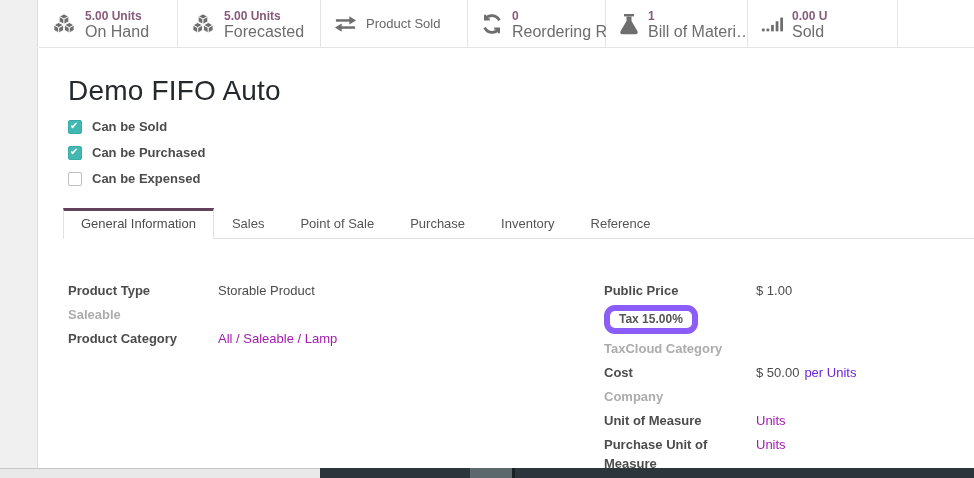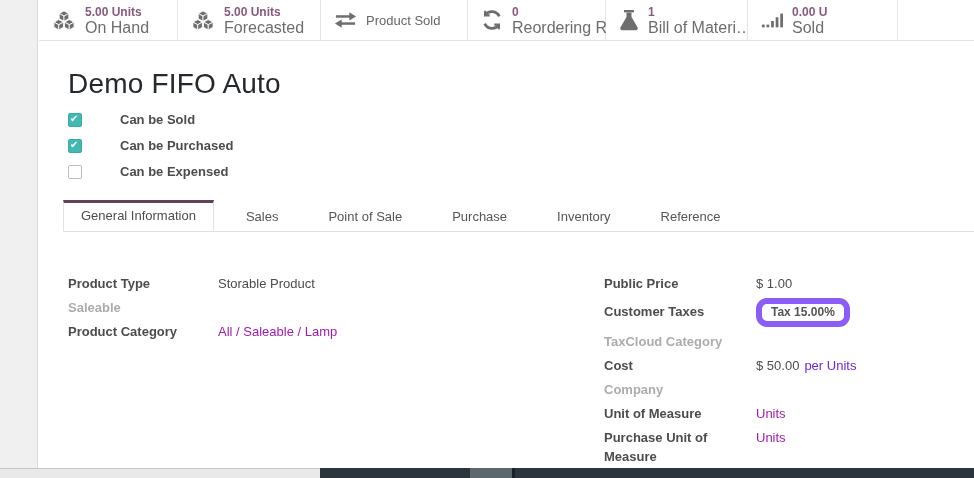--- a/index.html
+++ b/index.html
@@ -12,21 +12,21 @@
     color:#4c4c4c;
   }
   
   .left-rail {
     position:absolute; left:0; top:0; width:38px; height:468px;
     background:#f0f0f0; border-right:1px solid #dcdcdc;
   }
   .main { position:absolute; left:39px; top:0; width:935px; height:468px; background:#fff; }
 
   
-  .statbar { display:flex; height:41px; border-bottom:1px solid #e4e4e4; overflow:hidden; }
+  .statbar { display:flex; height:48px; border-bottom:1px solid #e4e4e4; overflow:hidden; }
   .statbtn {
     display:flex; align-items:center; gap:9px; padding:0 13px;
     border-right:1px solid #e4e4e4; cursor:pointer; background:#fff; flex:0 0 auto;
   }
   .statbtn:nth-child(1){ width:139px; }
   .statbtn:nth-child(2){ width:143px; }
   .statbtn:nth-child(3){ width:147px; }
   .statbtn:nth-child(4){ width:138px; }
   .statbtn:nth-child(5){ width:142px; }
   .statbtn:nth-child(6){ width:150px; }
@@ -45,24 +45,24 @@
   .cb-row { display:flex; align-items:center; gap:10px; margin:0 0 11px 0; }
   .cb {
     width:14px; height:14px; border:1px solid #bdbdbd; border-radius:2px;
     background:#fff; position:relative; cursor:pointer; flex:0 0 auto;
   }
   .cb.checked { background:#43b8b2; border-color:#3aaca6; }
   .cb.checked::after {
     content:"\2714"; position:absolute; left:1px; top:-1px;
     font-size:10px; color:#ffffff;
   }
-  .cb-label { font-size:13px; font-weight:bold; color:#4c4c4c;margin-left:28px; }
-
-  
-  .tabs { display:flex; margin-top:21px; border-bottom:1px solid #dee2e6; align-items:flex-start; margin-left:-5px;gap:14px; }
+  .cb-label { font-size:13px; font-weight:bold; color:#4c4c4c; }
+
+  
+  .tabs { display:flex; margin-top:21px; border-bottom:1px solid #dee2e6; align-items:center; margin-left:-5px; }
   .tab {
     padding:8px 17px 7px 17px; font-size:13px; color:#555; cursor:pointer;
     border:1px solid transparent; margin-bottom:-1px; white-space:nowrap; background:transparent;
   }
   .tab.active {
     background:#fff; color:#4c4c4c;
     border:1px solid #dee2e6; border-bottom:1px solid #fff;
     border-top:3px solid #62425a; padding-top:5px;
   }
 
@@ -241,21 +241,20 @@
           <span class="fvalue"><a class="link">All / Saleable / Lamp</a></span>
         </div>
       </div>
 
       <div class="fcol-right">
         <div class="frow">
           <span class="flabel">Public Price</span>
           <span class="fvalue">$ 1.00</span>
         </div>
         <div class="frow">
-          <span class="flabel">Customer Taxes</span>
           <span class="fvalue"><span class="tax-pill">Tax 15.00%</span></span>
         </div>
         <div class="frow">
           <span class="flabel muted">TaxCloud Category</span>
           <span class="fvalue"></span>
         </div>
         <div class="frow">
           <span class="flabel">Cost</span>
           <span class="fvalue">
             <span>$ 50.00</span><span class="suffix">per Units</span>

